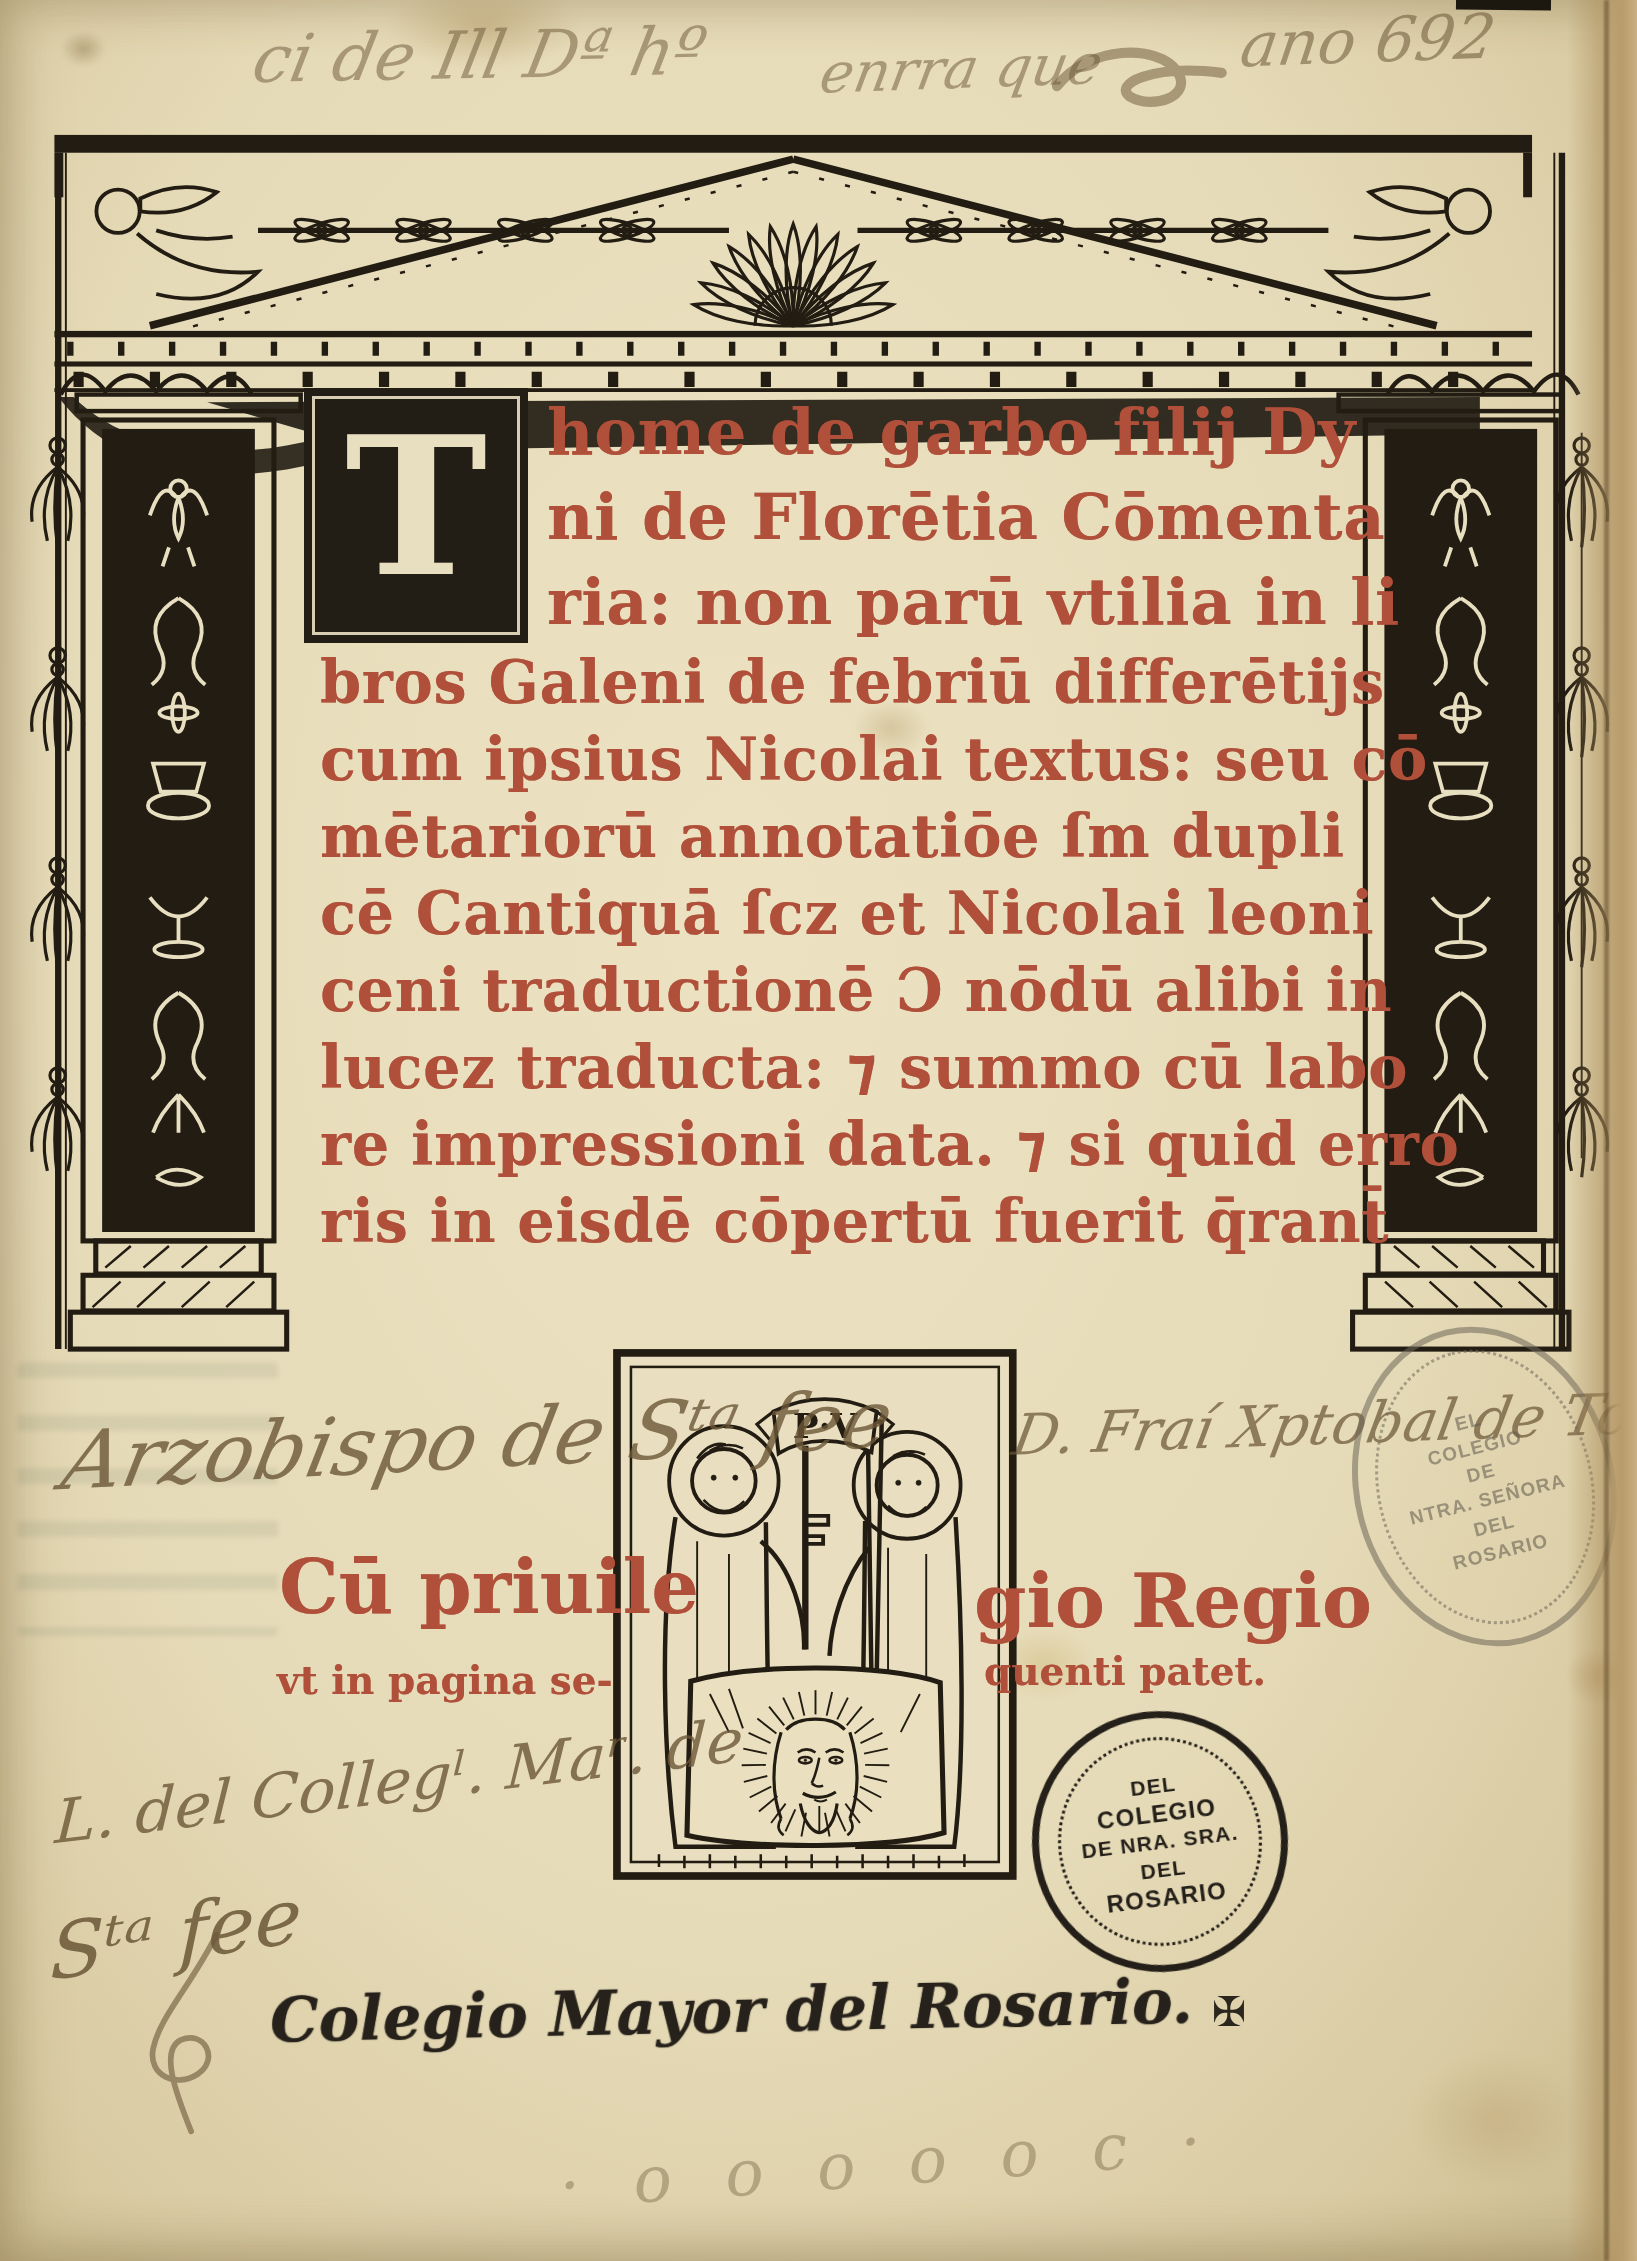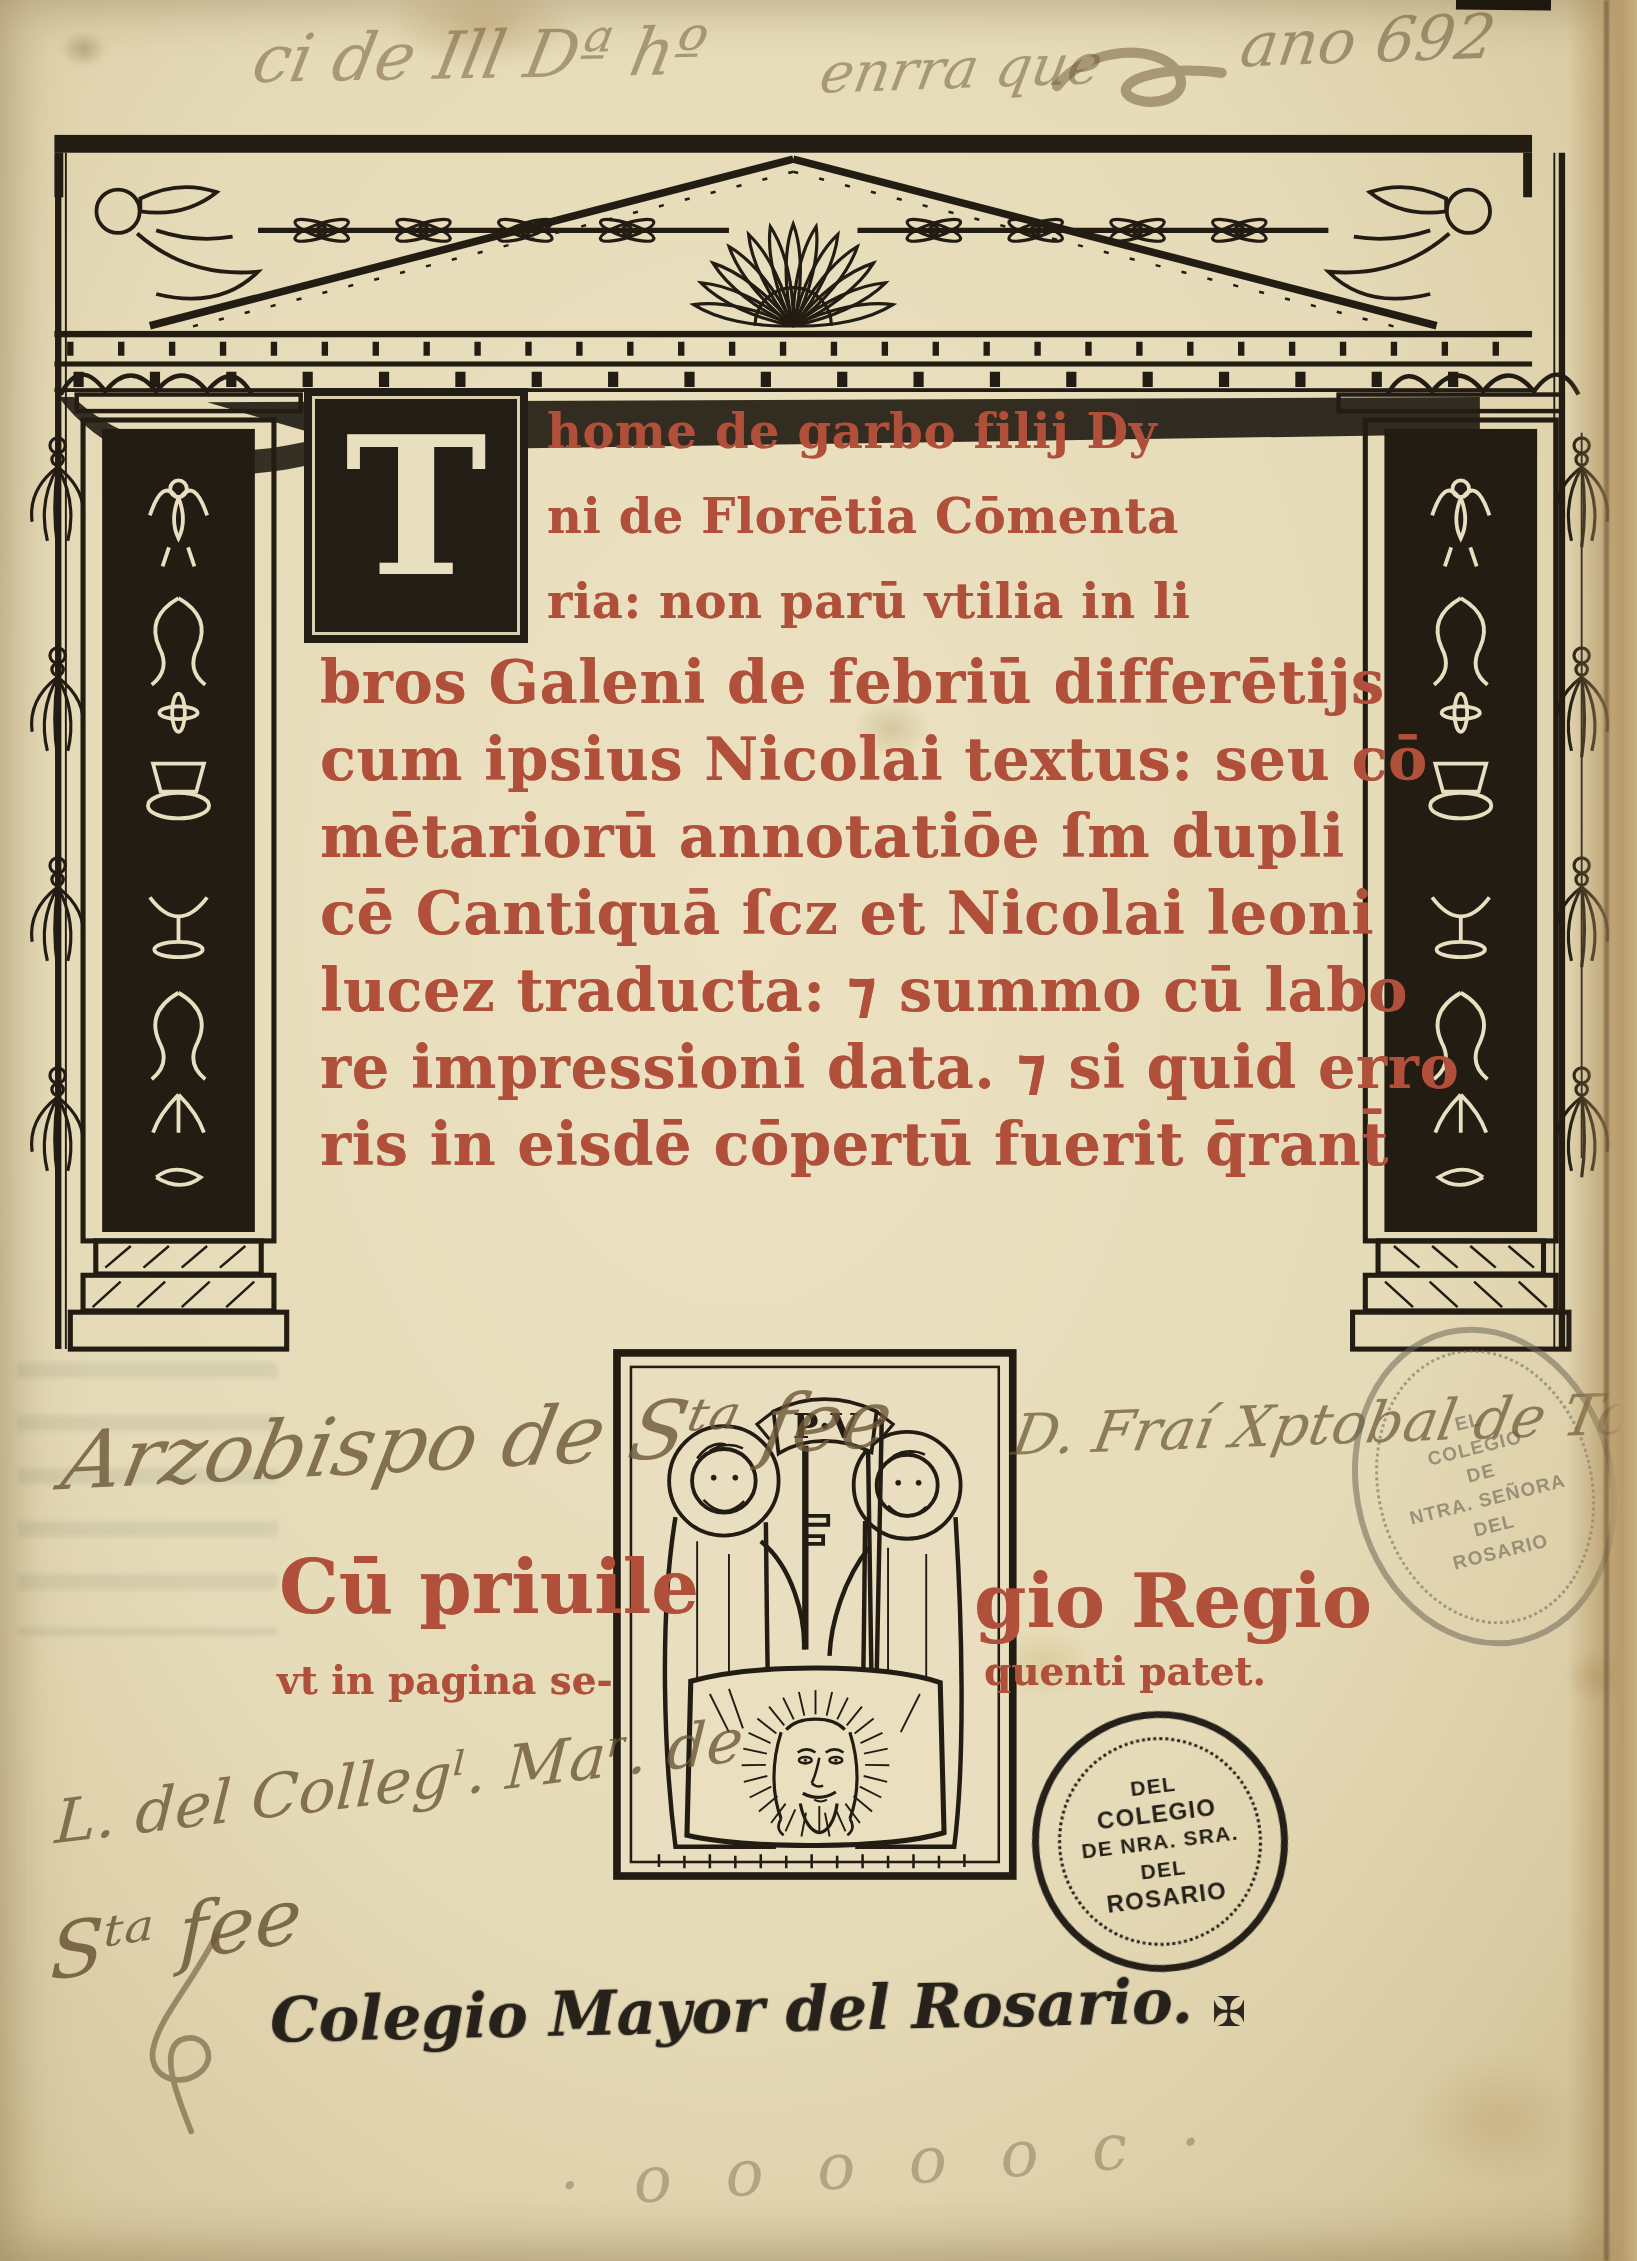--- a/index.html
+++ b/index.html
@@ -43,21 +43,21 @@
   svg.woodcut{left:0;top:0;}
   
   .initial{left:304px;top:388px;width:224px;height:255px;background:#221d15;
     display:flex;align-items:center;justify-content:center;}
   .initial::after{content:"";position:absolute;inset:8.3px;border:3.2px solid rgba(232,222,192,.92);pointer-events:none;}
   .initial .glyph{font-size:191px;font-weight:700;color:var(--paper);line-height:1;margin-top:-16.5px;}
   
   .title-block{left:285px;top:389px;width:1056px;color:var(--red);}
   .title-block .line{white-space:nowrap;font-weight:700;letter-spacing:0.6px;
     text-shadow:0 0 0.6px rgba(160,60,40,.55);}
-  .title-block .line.first{font-size:48px;height:85px;line-height:85px;margin-left:262px;}
+  .title-block .line.first{font-size:64px;height:85px;line-height:85px;margin-left:262px;}
   .title-block .line.rest{font-size:59px;height:77px;line-height:77px;margin-left:35px;}
   
   .priv{color:var(--red);font-weight:700;white-space:nowrap;text-shadow:0 0 0.6px rgba(160,60,40,.5);}
   .priv.large{font-size:75px;}
   .priv.small{font-size:39px;}
   .pl1{left:279px;top:1543px;}
   .pl2{left:277px;top:1637px;margin-top:20px;}
   .pr1{left:974px;top:1557px;}
   .pr2{left:984px;top:1648px;}
   
@@ -329,20 +329,21 @@
   </div>
 
   <div class="abs title-block">
     <div class="line first">home de garbo filij Dy</div>
     <div class="line first">ni de Florētia Cōmenta</div>
     <div class="line first">ria: non parū vtilia in li</div>
     <div class="line rest">bros Galeni de febriū differētijs</div>
     <div class="line rest">cum ipsius Nicolai textus: seu cō</div>
     <div class="line rest">mētariorū annotatiōe ſm dupli</div>
     <div class="line rest">cē Cantiquā ſcz et Nicolai leoni</div>
+    <div class="line rest">ceni traductionē Ɔ nōdū alibi in</div>
     <div class="line rest">lucez traducta: ⁊ summo cū labo</div>
     <div class="line rest">re impressioni data. ⁊ si quid erro</div>
     <div class="line rest">ris in eisdē cōpertū fuerit q̄rant̄</div>
   </div>
 
   <div class="abs priv large pl1">Cū priuile</div>
   <div class="abs priv small pl2">vt in pagina se-</div>
   <div class="abs priv large pr1">gio Regio</div>
   <div class="abs priv small pr2">quenti patet.</div>
 

